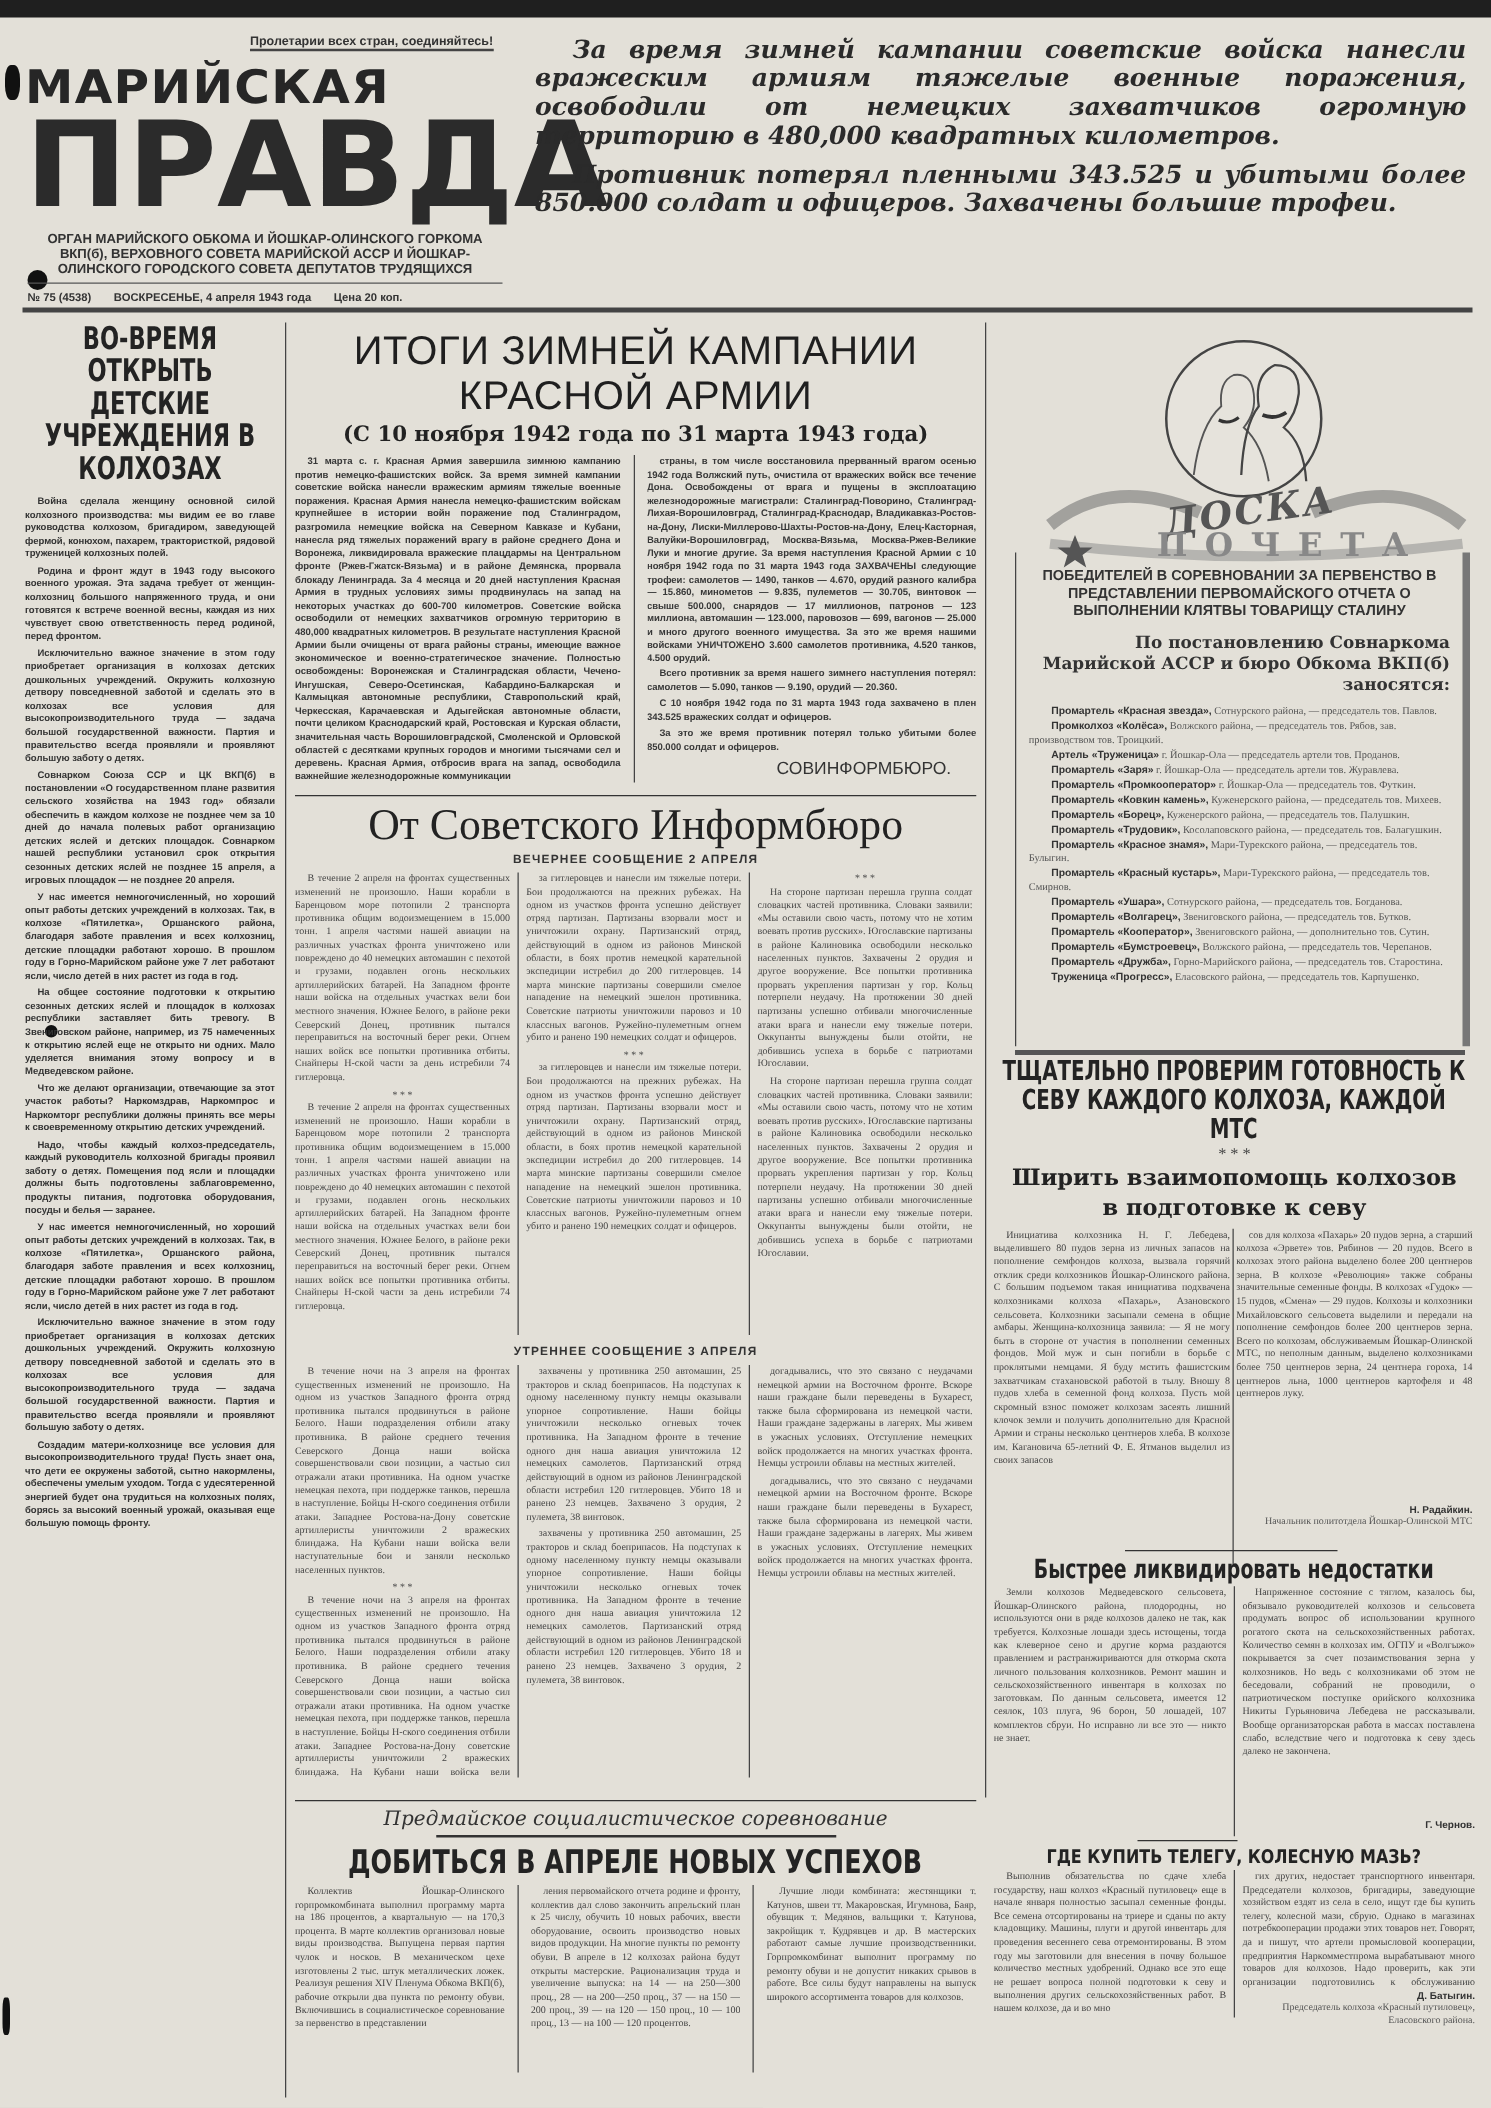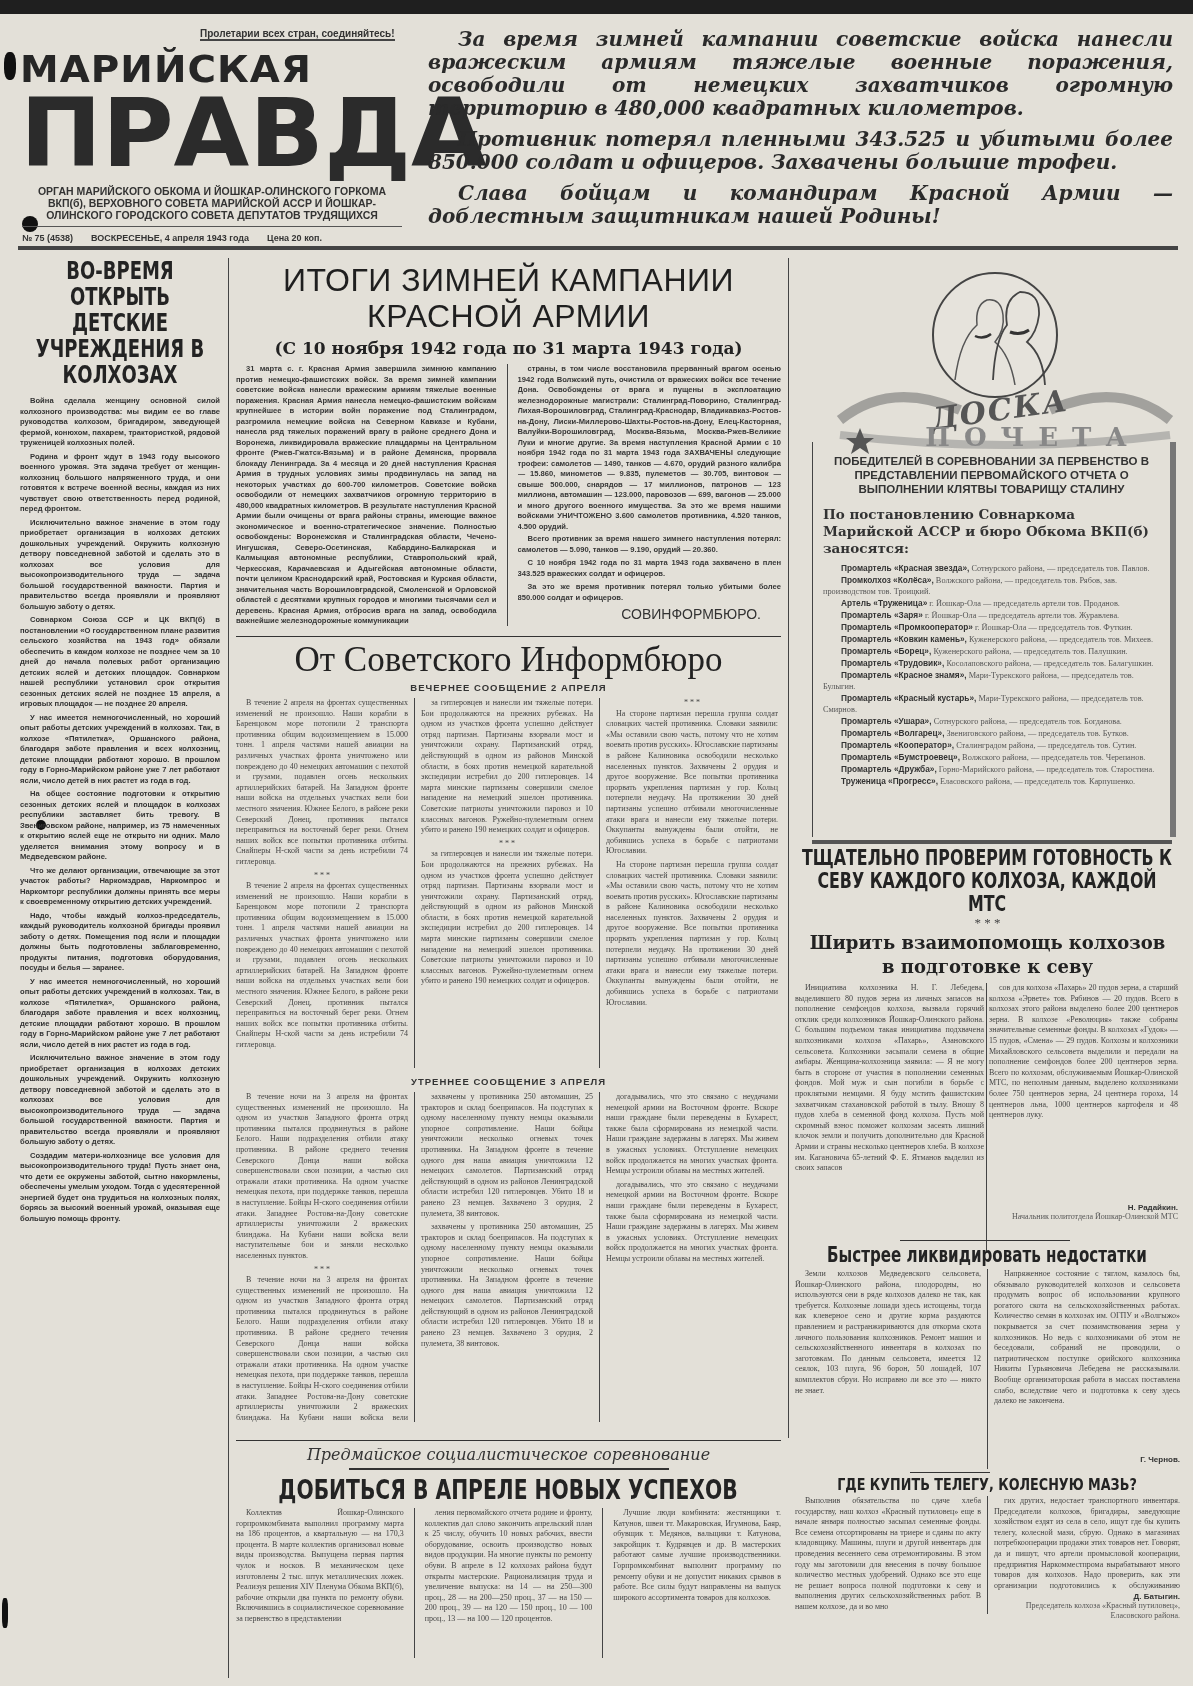--- a/index.html
+++ b/index.html
@@ -20,21 +20,21 @@
   .col-text{font-family:"Liberation Sans",sans-serif;font-size:7.6px;line-height:10.5px;color:#3a3a3a;text-align:justify;overflow:hidden;}
   .col-serif{font-family:"Liberation Serif",serif;font-size:8px;line-height:10.6px;color:#444;text-align:justify;overflow:hidden;}
   .col-text p,.col-serif p{margin:0 0 3px 0;text-indent:10px;}
   .stars{text-align:center;font-size:8px;color:#444;}
   .big-title{font-family:"Liberation Sans",sans-serif;font-size:32px;line-height:36px;text-align:center;color:#1f1f1f;letter-spacing:0.5px;}
   .sub-title{font-family:"DejaVu Serif",serif;font-weight:bold;font-size:17px;text-align:center;color:#222;}
   .informburo{font-family:"Liberation Serif",serif;font-size:35px;text-align:center;color:#222;}
   .caps-sub{font-family:"Liberation Sans",sans-serif;font-weight:bold;font-size:9.5px;text-align:center;letter-spacing:1px;color:#333;}
   .honor-box{left:812px;top:442px;width:357px;height:395px;border-left:1.5px solid #444;border-right:6px solid #777;}
   .honor-head{font-family:"Liberation Sans",sans-serif;font-weight:bold;font-size:11.5px;line-height:14px;text-align:center;color:#333;}
-  .honor-sub{font-family:"DejaVu Serif",serif;font-weight:bold;font-size:13.5px;line-height:17px;text-align:left;color:#333;}
+  .honor-sub{font-family:"DejaVu Serif",serif;font-weight:bold;font-size:13.5px;line-height:17px;text-align:right;color:#333;}
   .honor-item{font-family:"Liberation Serif",serif;font-size:8.3px;line-height:10.6px;color:#555;text-indent:18px;margin:0 0 0.5px 0;}
   .honor-item b{font-family:"Liberation Sans",sans-serif;color:#333;}
   .portrait{left:915px;top:270px;width:160px;height:130px;}
   .sig{font-family:"Liberation Sans",sans-serif;font-weight:bold;font-size:8px;text-align:right;color:#333;}
   .sig-role{font-family:"Liberation Serif",serif;font-size:8px;text-align:right;color:#555;line-height:10px;}
   .predmay{font-family:"DejaVu Serif",serif;font-style:italic;font-size:16px;text-align:center;color:#333;}
   .ink{border-radius:50%;background:#111;position:absolute;}
 </style>
 </head>
 <body>
@@ -52,21 +52,20 @@
   <div class="abs organ">ОРГАН МАРИЙСКОГО ОБКОМА И ЙОШКАР-ОЛИНСКОГО ГОРКОМА ВКП(б), ВЕРХОВНОГО СОВЕТА МАРИЙСКОЙ АССР И ЙОШКАР-ОЛИНСКОГО ГОРОДСКОГО СОВЕТА ДЕПУТАТОВ ТРУДЯЩИХСЯ</div>
   <div class="abs issue">
     <span>№ 75 (4538)</span>
     <span>ВОСКРЕСЕНЬЕ, 4 апреля 1943 года</span>
     <span>Цена 20 коп.</span>
   </div>
 
   <div class="abs slogan">
     <p>За время зимней кампании советские войска нанесли вражеским армиям тяжелые военные поражения, освободили от немецких захватчиков огромную территорию в 480,000 квадратных километров.</p>
     <p>Противник потерял пленными 343.525 и убитыми более 850.000 солдат и офицеров. Захвачены большие трофеи.</p>
-    <p>Слава бойцам и командирам Красной Армии — доблестным защитникам нашей Родины!</p>
   </div>
 
   <div class="hrule" style="left:18px;top:246px;width:1160px;height:4px;background:#444;"></div>
 
   <div class="abs" style="left:20px;top:258px;width:200px;">
     <div class="h-cond" style="font-size:25px;line-height:26px;width:270px;margin-left:-35px;">ВО-ВРЕМЯ ОТКРЫТЬ ДЕТСКИЕ УЧРЕЖДЕНИЯ В КОЛХОЗАХ</div>
     <div class="col-text" style="margin-top:8px;height:1300px;font-weight:bold;color:#333;">
       <p>Война сделала женщину основной силой колхозного производства: мы видим ее во главе руководства колхозом, бригадиром, заведующей фермой, конюхом, пахарем, трактористкой, рядовой труженицей колхозных полей.</p>
       <p>Родина и фронт ждут в 1943 году высокого военного урожая. Эта задача требует от женщин-колхозниц большого напряженного труда, и они готовятся к встрече военной весны, каждая из них чувствует свою ответственность перед родиной, перед фронтом.</p>
       <p>Исключительно важное значение в этом году приобретает организация в колхозах детских дошкольных учреждений. Окружить колхозную детвору повседневной заботой и сделать это в колхозах все условия для высокопроизводительного труда — задача большой государственной важности. Партия и правительство всегда проявляли и проявляют большую заботу о детях.</p>
@@ -174,21 +173,21 @@
         <p class="honor-item"><b>Артель «Труженица»</b> <span>г. Йошкар-Ола — председатель артели тов. Проданов.</span></p>
         <p class="honor-item"><b>Промартель «Заря»</b> <span>г. Йошкар-Ола — председатель артели тов. Журавлева.</span></p>
         <p class="honor-item"><b>Промартель «Промкооператор»</b> <span>г. Йошкар-Ола — председатель тов. Футкин.</span></p>
         <p class="honor-item"><b>Промартель «Ковкин камень»,</b> <span>Куженерского района, — председатель тов. Михеев.</span></p>
         <p class="honor-item"><b>Промартель «Борец»,</b> <span>Куженерского района, — председатель тов. Палушкин.</span></p>
         <p class="honor-item"><b>Промартель «Трудовик»,</b> <span>Косолаповского района, — председатель тов. Балагушкин.</span></p>
         <p class="honor-item"><b>Промартель «Красное знамя»,</b> <span>Мари-Турекского района, — председатель тов. Булыгин.</span></p>
         <p class="honor-item"><b>Промартель «Красный кустарь»,</b> <span>Мари-Турекского района, — председатель тов. Смирнов.</span></p>
         <p class="honor-item"><b>Промартель «Ушара»,</b> <span>Сотнурского района, — председатель тов. Богданова.</span></p>
         <p class="honor-item"><b>Промартель «Волгарец»,</b> <span>Звениговского района, — председатель тов. Бутков.</span></p>
-        <p class="honor-item"><b>Промартель «Кооператор»,</b> <span>Сталинградом района, — председатель тов. Сутин.</span></p>
+        <p class="honor-item"><b>Промартель «Кооператор»,</b> <span>Звениговского района, — дополнительно тов. Сутин.</span></p>
         <p class="honor-item"><b>Промартель «Бумстроевец»,</b> <span>Волжского района, — председатель тов. Черепанов.</span></p>
         <p class="honor-item"><b>Промартель «Дружба»,</b> <span>Горно-Марийского района, — председатель тов. Старостина.</span></p>
         <p class="honor-item"><b>Труженица «Прогресс»,</b> <span>Еласовского района, — председатель тов. Карпушенко.</span></p>
       </div>
   </div>
   <div class="hrule" style="left:812px;top:840px;width:360px;height:4px;background:#555;"></div>
 
   <div class="abs" style="left:795px;top:846px;width:385px;">
     <div class="h-cond" style="font-size:22px;line-height:23px;width:520px;margin-left:-68px;">ТЩАТЕЛЬНО ПРОВЕРИМ ГОТОВНОСТЬ К СЕВУ КАЖДОГО КОЛХОЗА, КАЖДОЙ МТС</div>
     <div class="stars" style="font-size:13px;">* * *</div>

